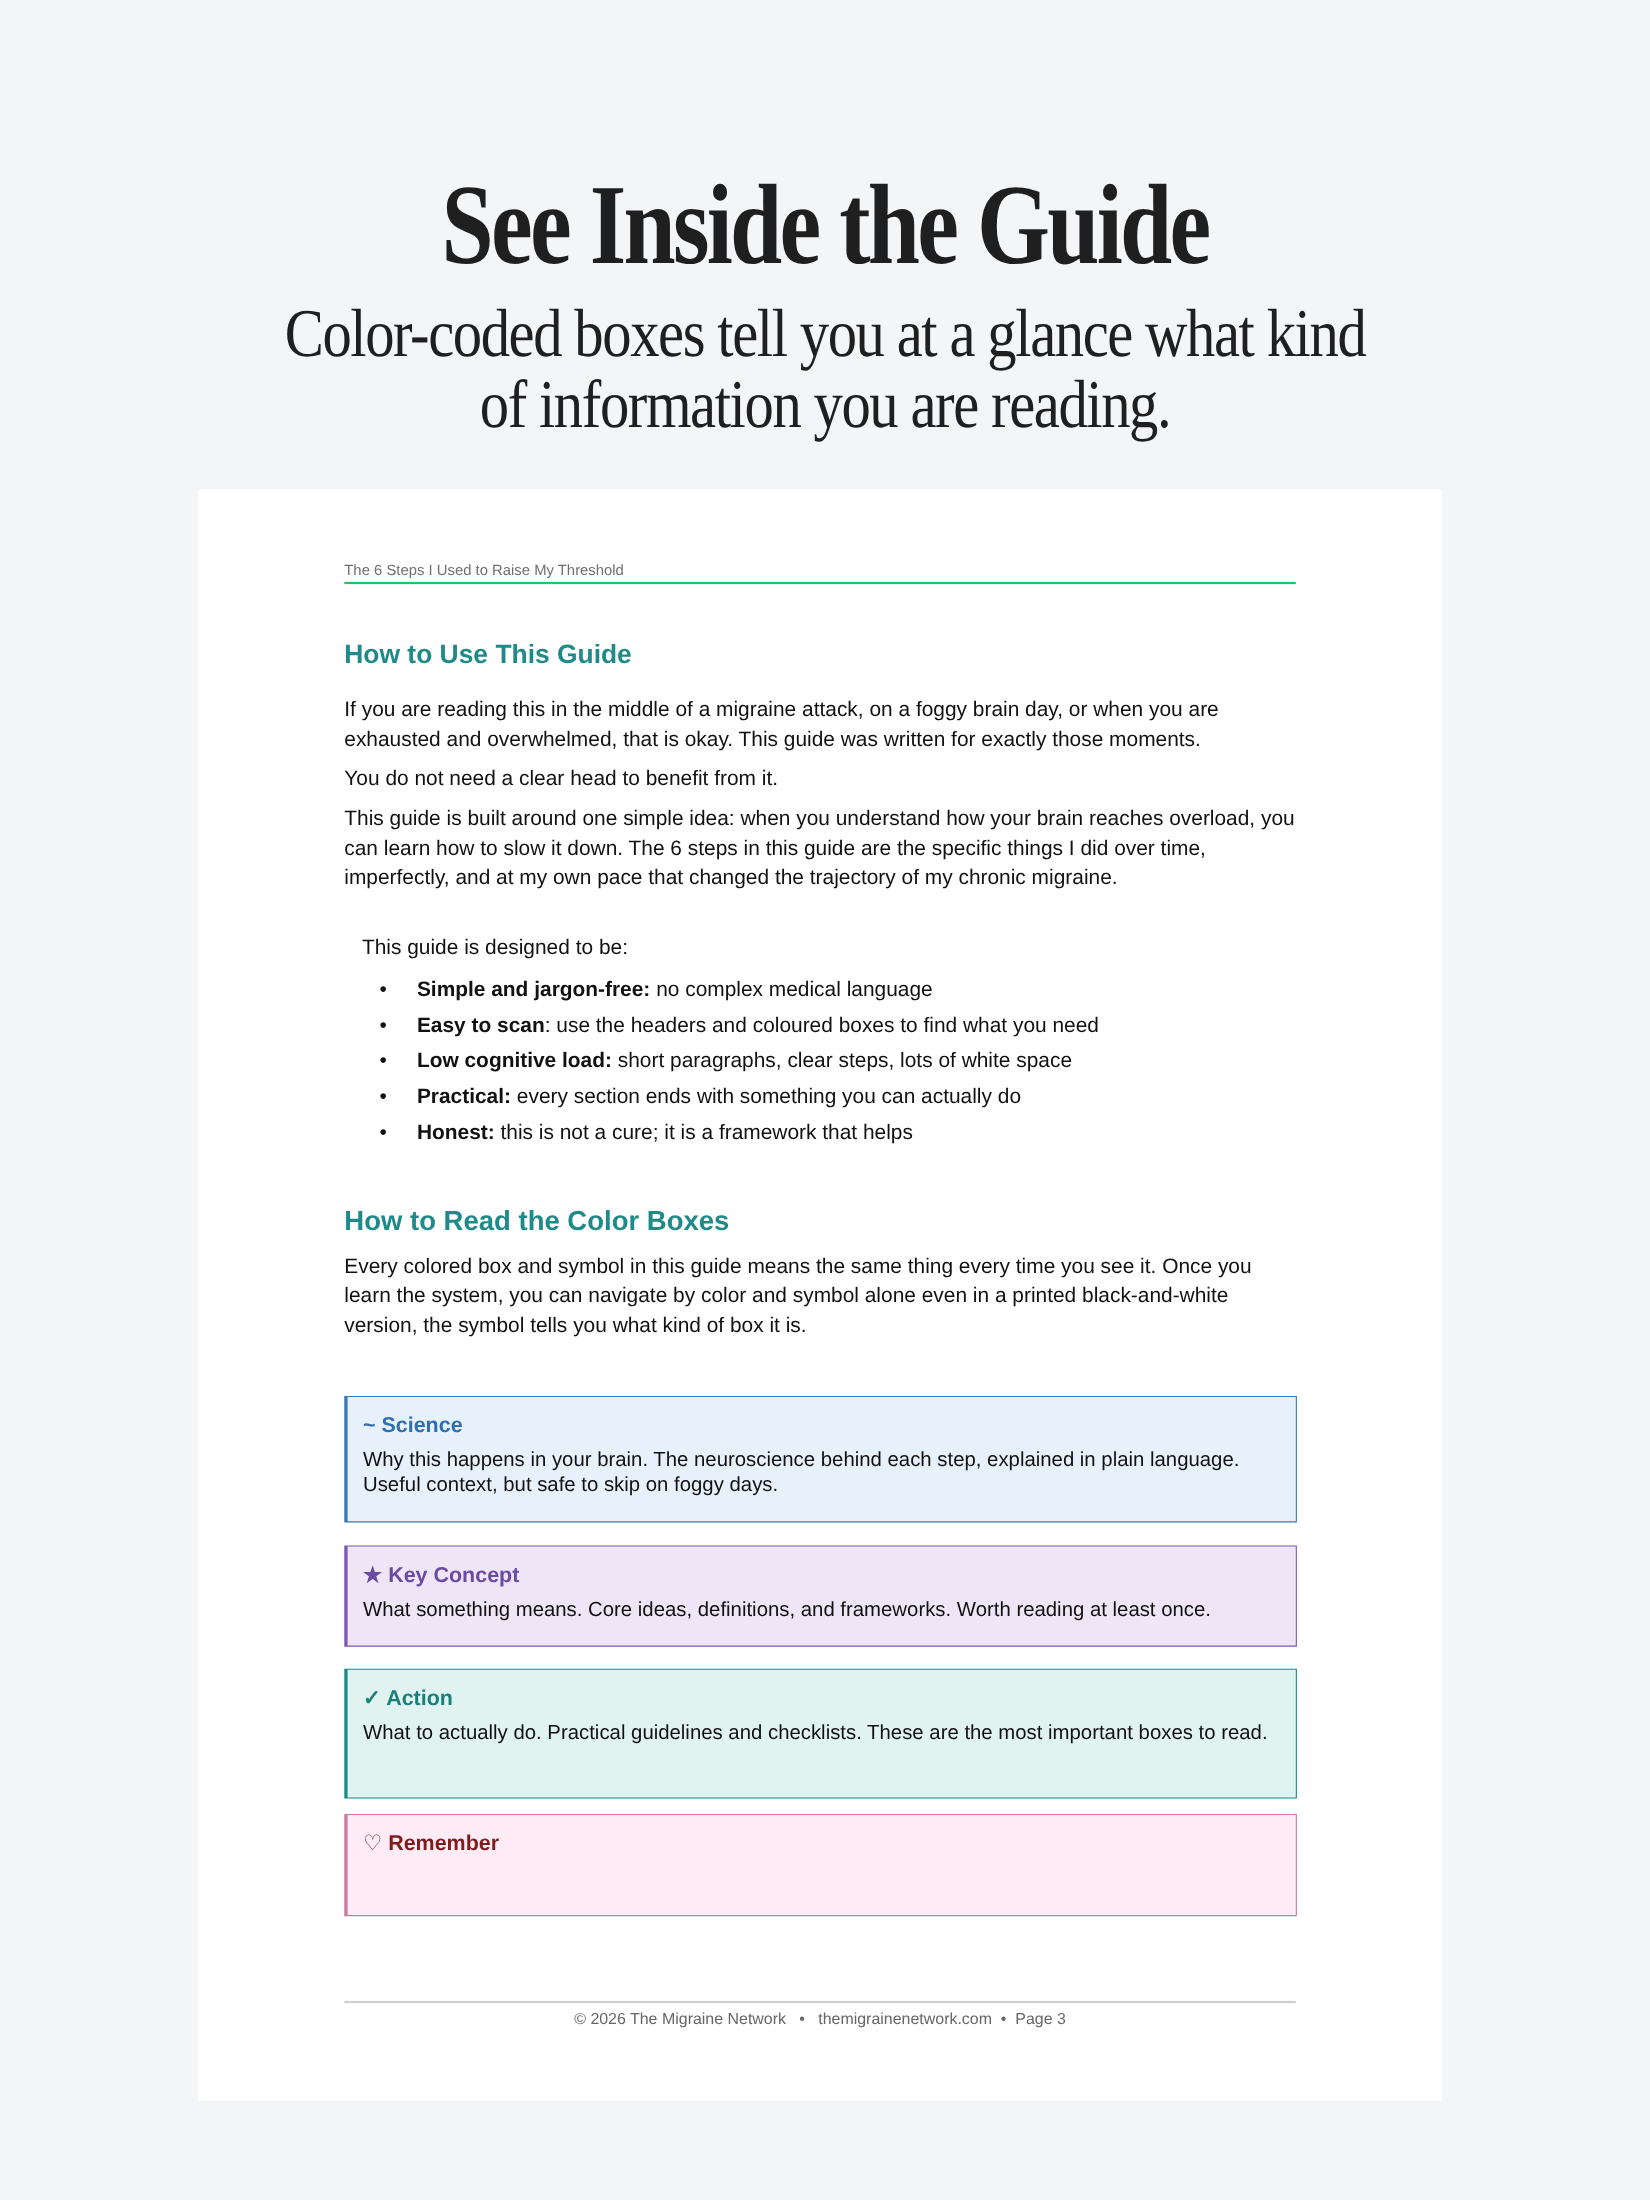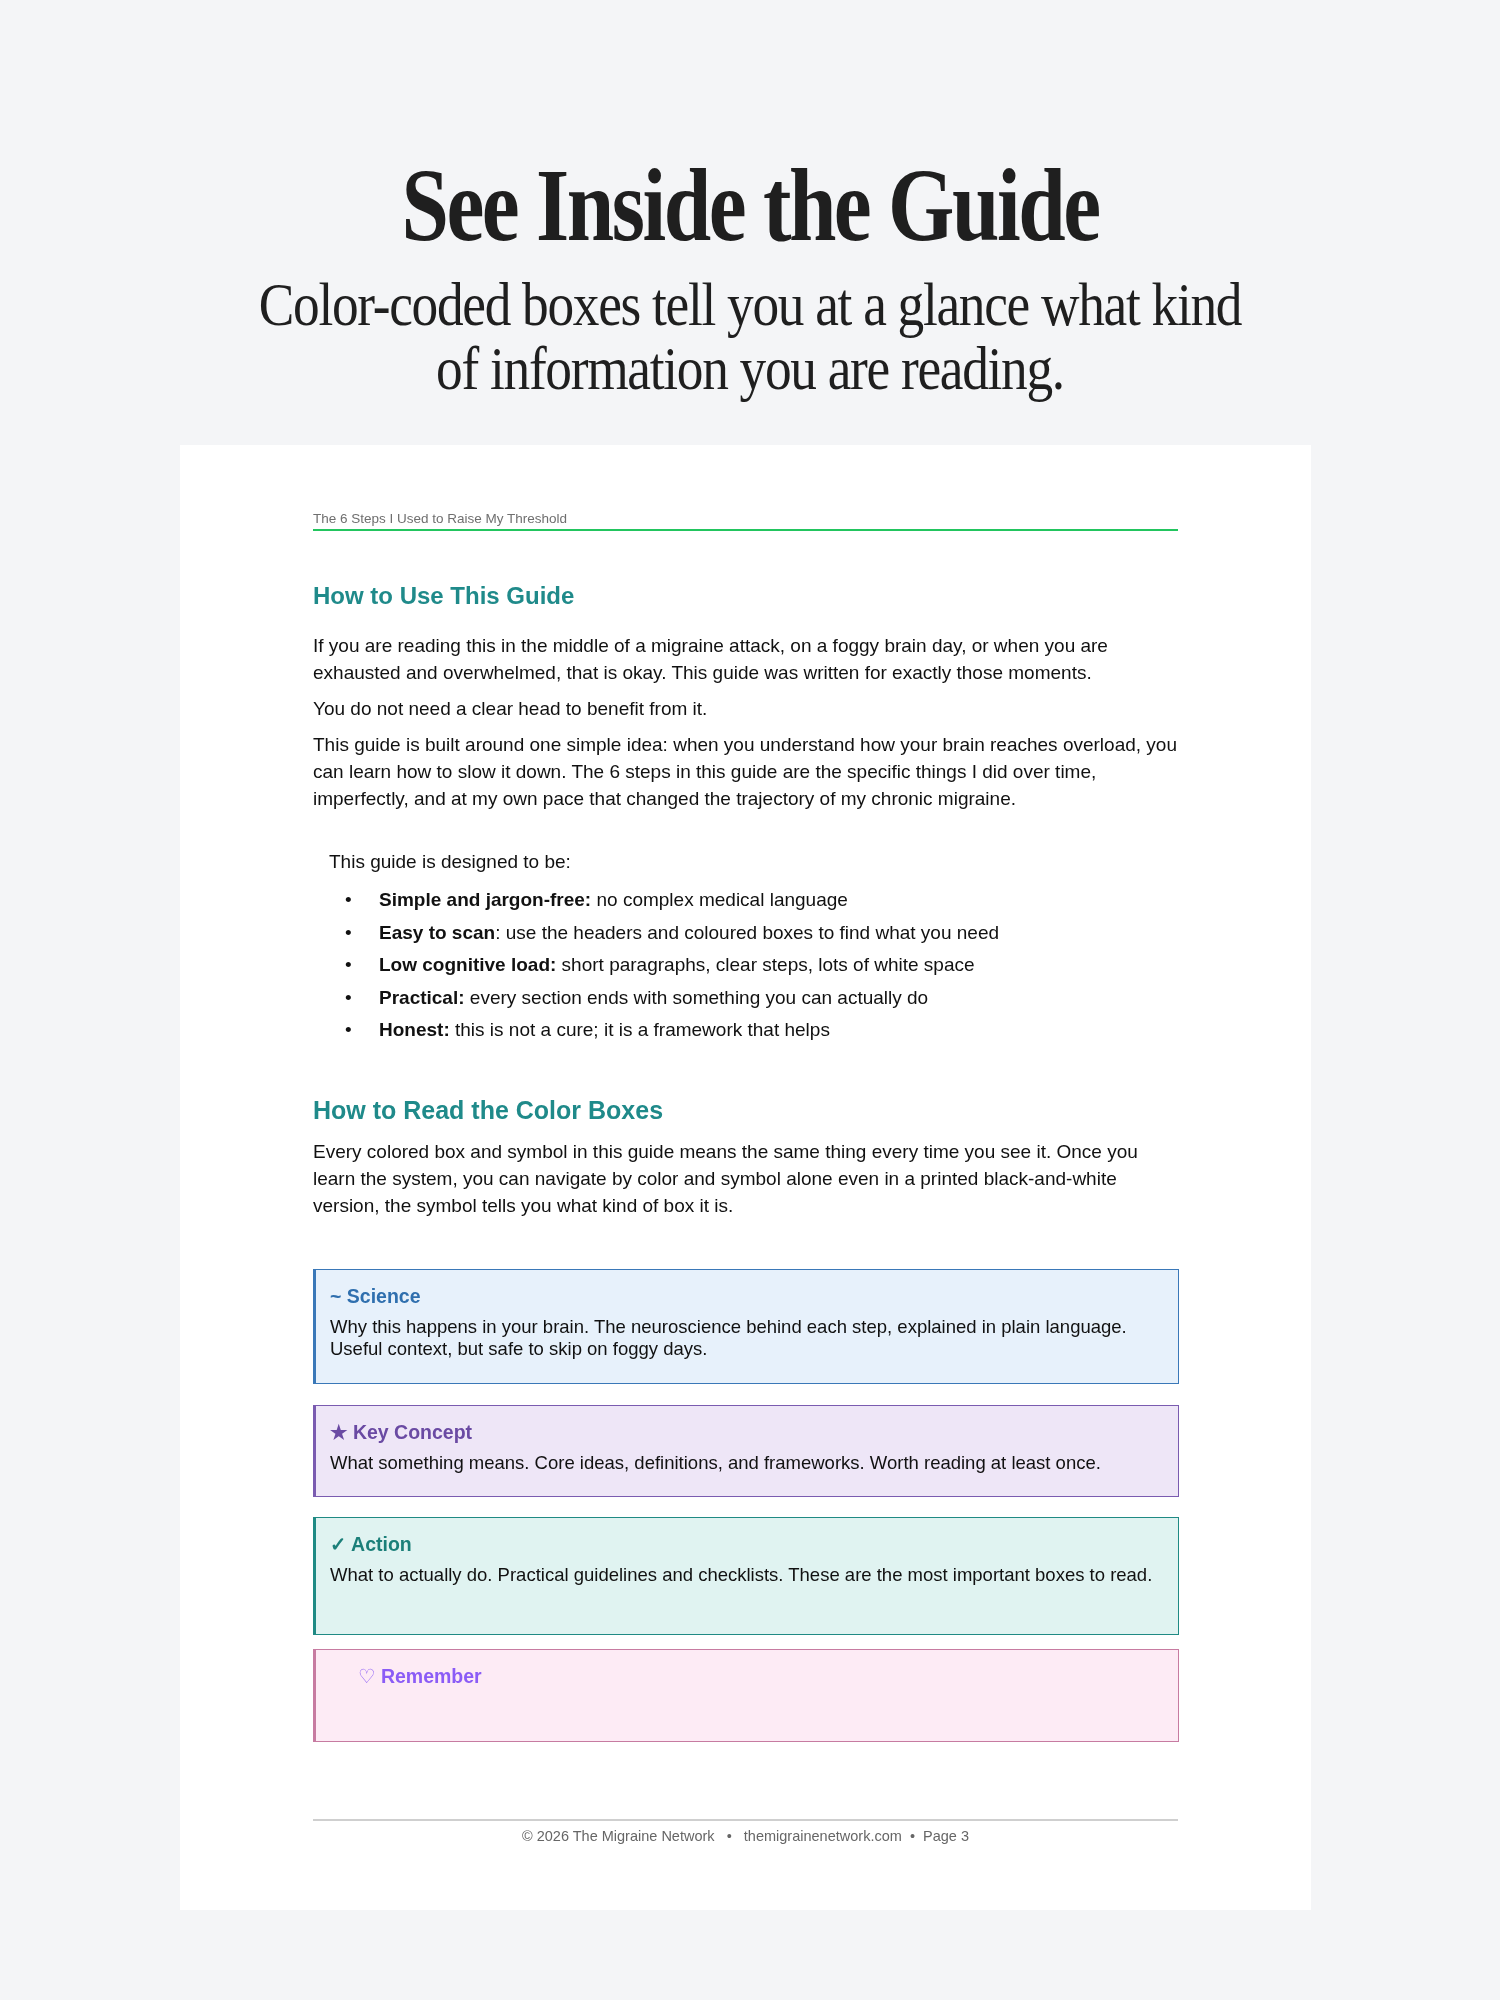--- a/index.html
+++ b/index.html
@@ -216,21 +216,21 @@
 
     <div class="box box-action" style="border-color: rgb(31, 138, 132); background: rgb(224, 243, 241);">
       <div class="box-title" style="color: rgb(27, 127, 121);">
         <span>✓</span>
         <span>Action</span>
       </div>
       <p class="box-text">What to actually do. Practical guidelines and checklists. These are the most important boxes to read.</p>
     </div>
 
     <div class="box box-remember" style="border-color: rgb(199, 123, 161); background: rgb(253, 235, 245);">
-      <div class="box-title" style="color: #8b5cf6; margin-left: 28px;">
+      <div class="box-title" style="color: #7f1d1d;">
         <span style="font-weight:normal">♡</span>
         <span>Remember</span>
       </div>
     </div>
 
     <div class="footer-rule"></div>
     <div class="footer-text"><span>© 2026 The Migraine Network</span>   <span>•</span>   <span>themigrainenetwork.com</span>  <span>•</span>  <span>Page 3</span></div>
 
   </div>
 </div>

